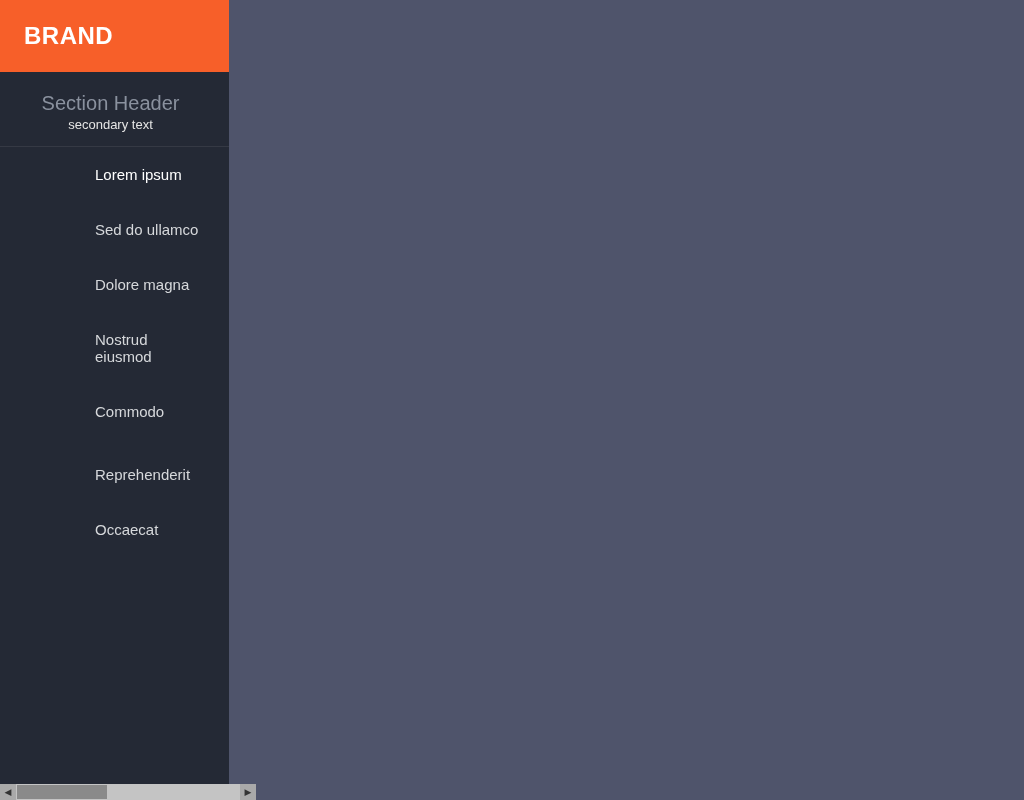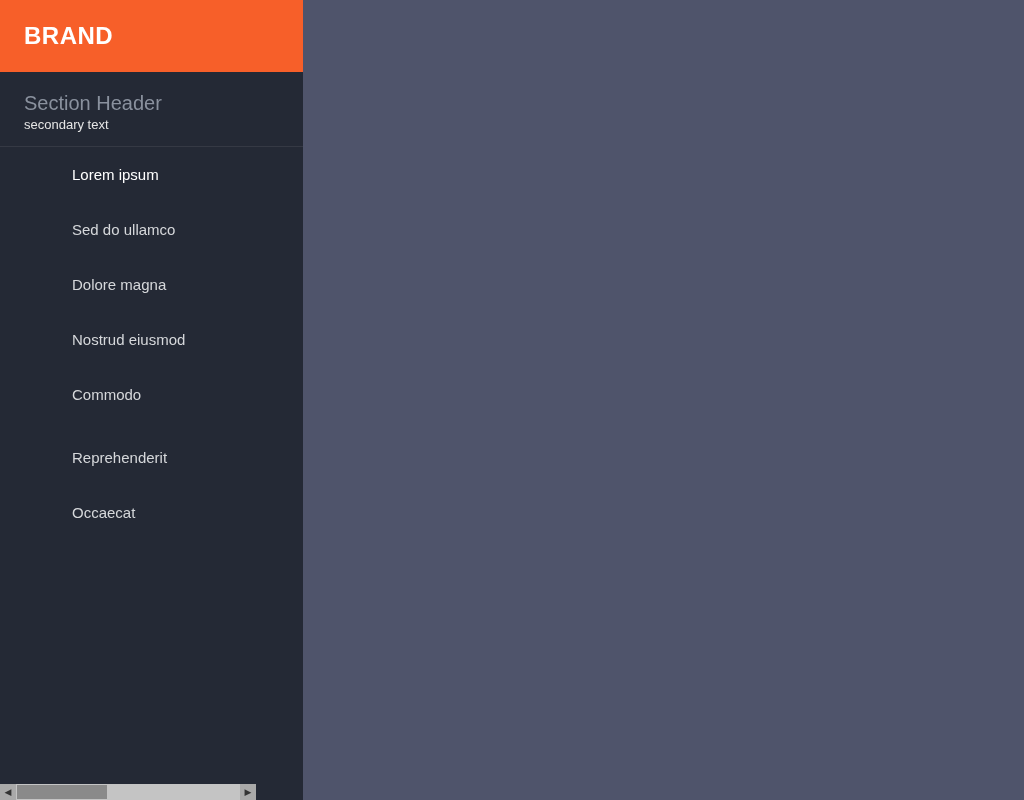--- a/index.html
+++ b/index.html
@@ -10,21 +10,21 @@
 
     body {
       font-family: 'Helvetica Neue', Helvetica, Arial, sans-serif;
       width: 1024px;
       height: 800px;
       overflow: hidden;
       display: flex;
     }
 
     .sidebar {
-      width: 303px;
+      width: 229px;
       height: 800px;
       background: #242935;
       display: flex;
       flex-direction: column;
       flex-shrink: 0;
       overflow-x: auto;
     }
 
     .brand {
       background: #f75f29;
@@ -37,38 +37,40 @@
     .brand-text {
       color: #ffffff;
       font-size: 24px;
       font-weight: bold;
       letter-spacing: 0.5px;
     }
 
     .section-header {
       padding: 20px 32px 14px 24px;
       border-bottom: 1px solid rgba(255,255,255,0.08);
+      text-align: center;
     }
 
     .section-header-title {
       color: #8a919e;
       font-size: 20px;
       font-weight: 400;
       margin-bottom: 2px;
     }
 
     .section-header-secondary {
       color: #e5e5e5;
       font-size: 13px;
       font-weight: 400;
     }
 
     .nav-list {
       list-style: none;
       padding-bottom: 8px;
+      margin-left: 23px;
     }
 
     .nav-item {
       cursor: pointer;
     }
 
     .nav-item.active .nav-link {
       color: #ffffff;
     }
 

